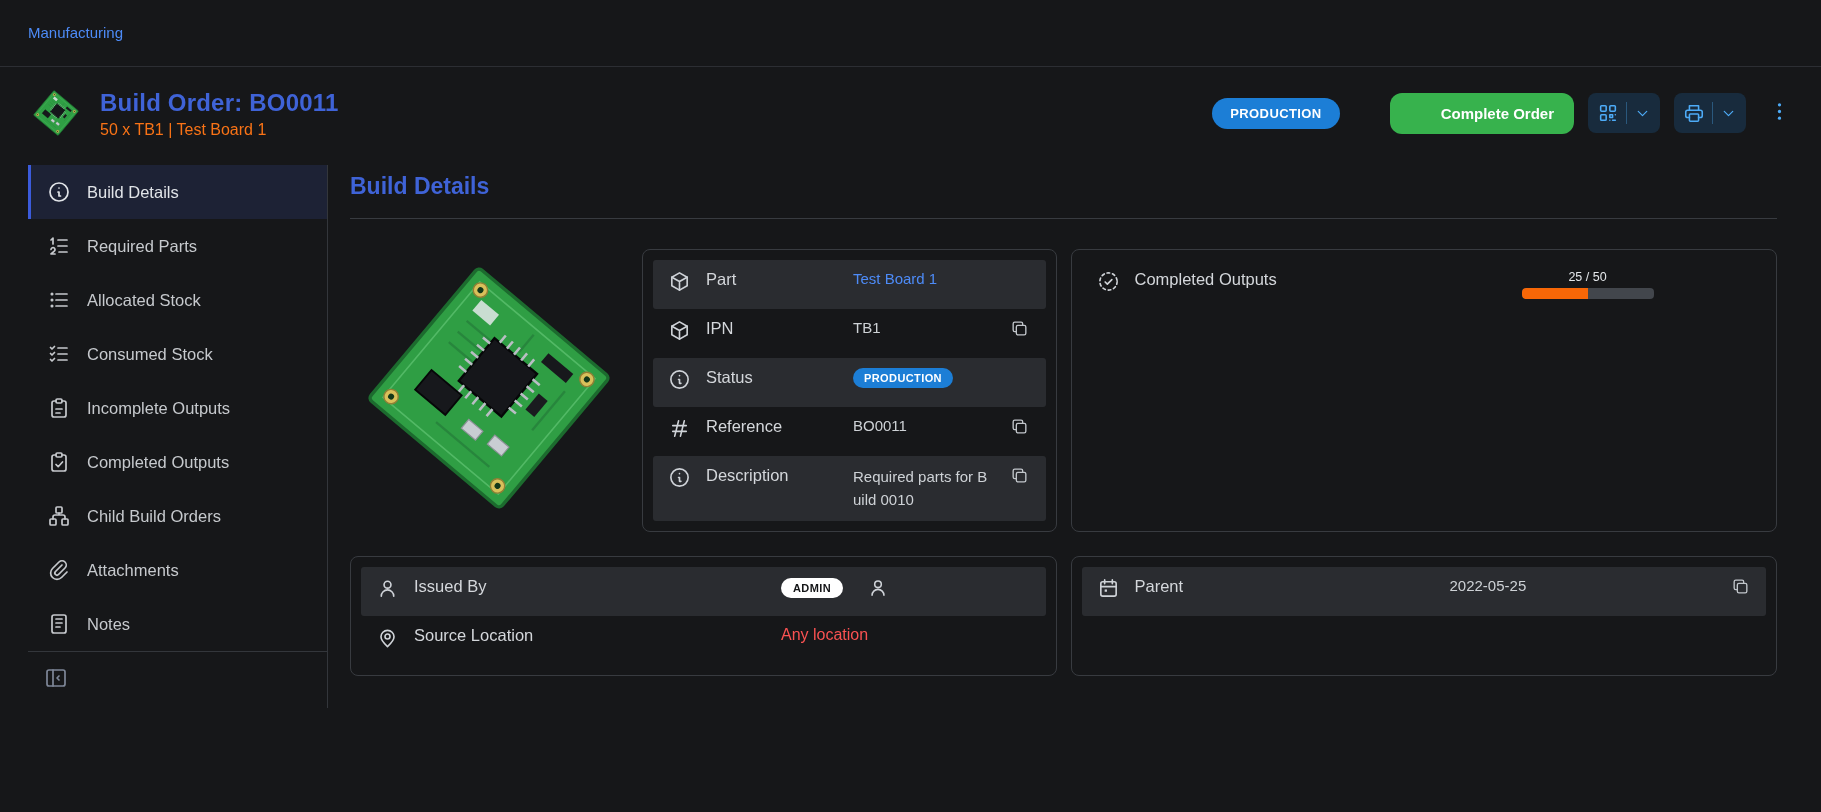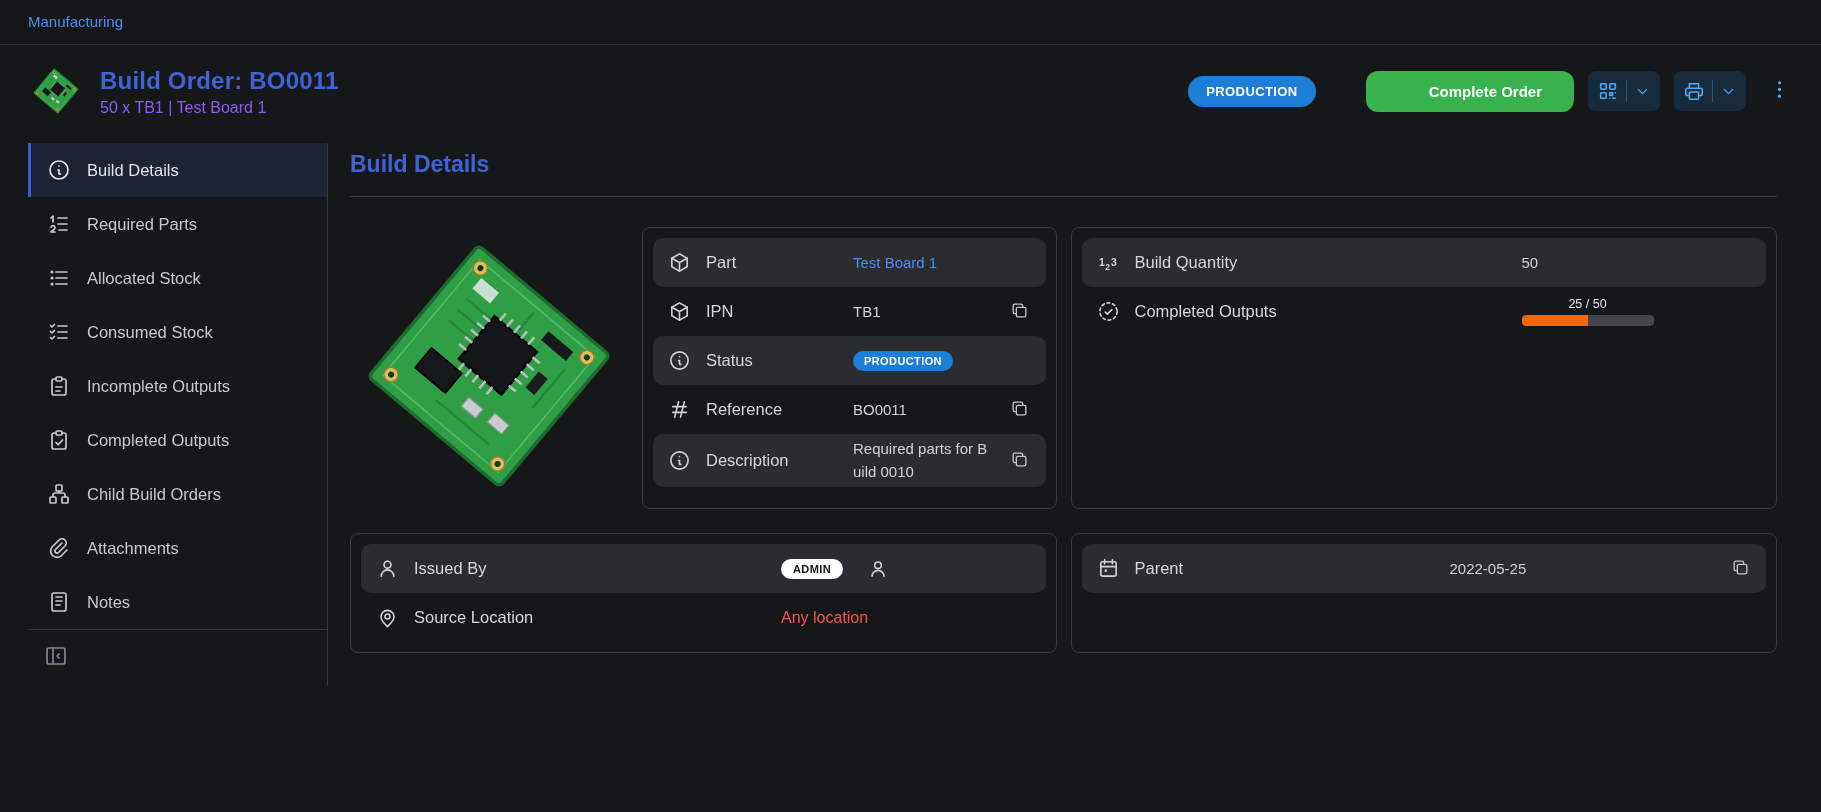--- a/index.html
+++ b/index.html
@@ -6,35 +6,35 @@
     --accent:#1c7ed6; --link:#4d8bf7; --heading:#3f63d7;
     --green:#37b24d; --orange:#f76707; --red:#fa5252; --lightblue:#4dabf7;
   }
   *{box-sizing:border-box;margin:0;padding:0}
   html,body{width:1821px;height:812px}
   body{background:#161719;color:#c9ccd1;font-family:"Liberation Sans",sans-serif;overflow:hidden}
   a{text-decoration:none;cursor:pointer}
   .icon{fill:none;stroke:currentColor;stroke-width:1.7;stroke-linecap:round;stroke-linejoin:round}
 
   
-  .breadcrumb-bar{padding:13px 28px;border-bottom:1px solid #2c2e33}
+  .breadcrumb-bar{padding:24px 28px;border-bottom:1px solid #2c2e33}
   .crumb{color:var(--link);font-size:15px}
 
   
   .page-header{display:flex;justify-content:space-between;align-items:center;padding:20px 30px 26px}
   .header-left{display:flex;gap:18px;align-items:flex-end}
   .thumb{width:52px;height:52px;display:block;flex:0 0 auto}
   .thumb svg{width:100%;height:100%}
   h1{color:var(--heading);font-size:24px;font-weight:700;letter-spacing:.2px}
-  .subtitle{margin-top:4px;font-size:16px;color:#8b5cf6}
+  .subtitle{margin-top:4px;font-size:16px;color:#f97316}
   .header-right{display:flex;align-items:center;gap:14px}
   .status-pill{background:var(--accent);color:#fff;font-weight:700;font-size:13px;letter-spacing:.4px;
     padding:8px 18px;border-radius:16px;margin-right:36px;white-space:nowrap}
   .btn-green{display:flex;align-items:center;gap:10px;background:var(--green);border:none;color:#fff;
-    font-weight:700;font-size:15px;padding:10px 32px;border-radius:12px;cursor:pointer;font-family:inherit}
+    font-weight:700;font-size:15px;padding:10px 20px;border-radius:12px;cursor:pointer;font-family:inherit}
   .btn-green .icon{width:21px;height:21px}
   .split-btn{display:flex;align-items:center;background:rgba(34,139,230,.18);border-radius:8px;
     padding:9px 9px;color:var(--lightblue);cursor:pointer}
   .split-btn .icon{width:22px;height:22px}
   .split-btn .chev{width:17px;height:17px}
   .split-divider{width:1px;height:22px;background:rgba(77,171,247,.35);margin:0 7px}
   .dots-btn{background:none;border:none;color:var(--lightblue);cursor:pointer;margin-left:8px}
   .dots-btn .icon{width:23px;height:23px}
 
   
@@ -53,21 +53,21 @@
   .heading-divider{border:none;border-top:1px solid #383b40;margin:18px 0 30px}
 
   .content-grid{display:grid;grid-template-columns:1fr 1fr;gap:24px 14px;align-items:stretch}
   .top-left{display:flex;gap:14px}
   .pcb-large{width:278px;flex:0 0 278px;align-self:flex-start;cursor:pointer}
   .pcb-large svg{width:278px;height:278px}
 
   .panel{border:1px solid #383b40;border-radius:8px;padding:10px;background:transparent}
   .details-panel{flex:1;min-width:0}
 
-  .trow{display:flex;align-items:center;gap:15px;padding:4px 15px;min-height:49px;border-radius:10px}
+  .trow{display:flex;align-items:flex-start;gap:15px;padding:10px 15px;min-height:49px;border-radius:3px}
   .stripe{background:#2a2c30}
   .ticon{width:23px;height:23px;flex:0 0 auto;color:#cfd3d8}
   .tlabel{font-size:16.5px;color:#d4d7db;flex:0 0 auto}
   .details-panel .tlabel{flex:0 0 132px}
   .wrap-narrow{display:block;width:72px;line-height:1.35}
   .tvalue{flex:1;font-size:15px;color:#ced2d6;min-width:0}
   .tvalue a{color:var(--link)}
   .desc-value{max-width:168px;word-break:break-all;line-height:1.5}
   .copy-btn{background:none;border:none;color:#c2c6cb;cursor:pointer;padding:0;width:22px;height:22px;flex:0 0 auto}
   .copy-btn .icon{width:19px;height:19px}
@@ -410,27 +410,20 @@
               <button class="copy-btn">
                 <svg class="icon">
                     <use href="#i-copy"></use>
                   </svg>
               </button>
             </div>
           </div>
         </section>
 
         <section class="panel qty-panel">
-          <div class="trow stripe">
-            <svg class="icon ticon">
-                <use href="#i-123"></use>
-              </svg>
-            <span class="tlabel">Build Quantity</span>
-            <span class="tvalue">50</span>
-          </div>
           <div class="trow">
             <svg class="icon ticon">
                 <use href="#i-checkdotted"></use>
               </svg>
             <span class="tlabel">Completed Outputs</span>
             <span class="tvalue">
               <span class="progress-wrap">
                 <span class="progress-count">25 / 50</span>
                 <span class="progress-track">
                   <span class="progress-fill" style="display: block; width: 50%;"></span>

